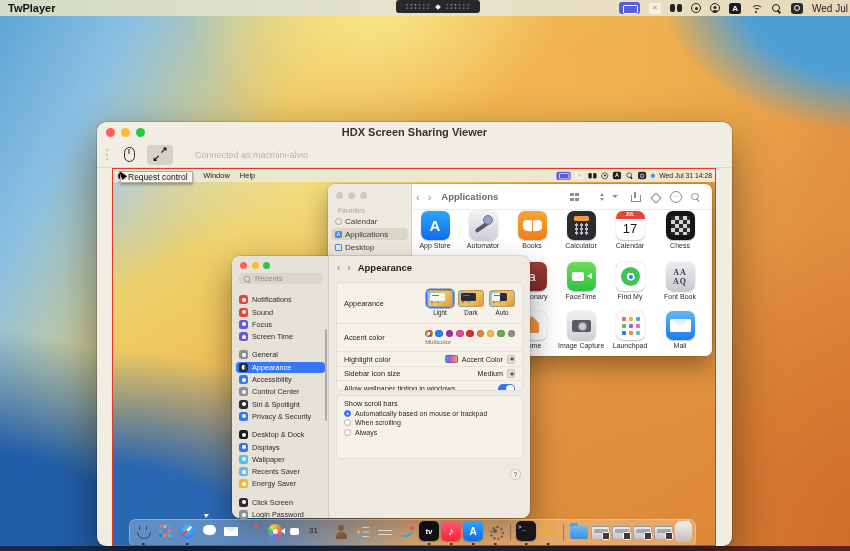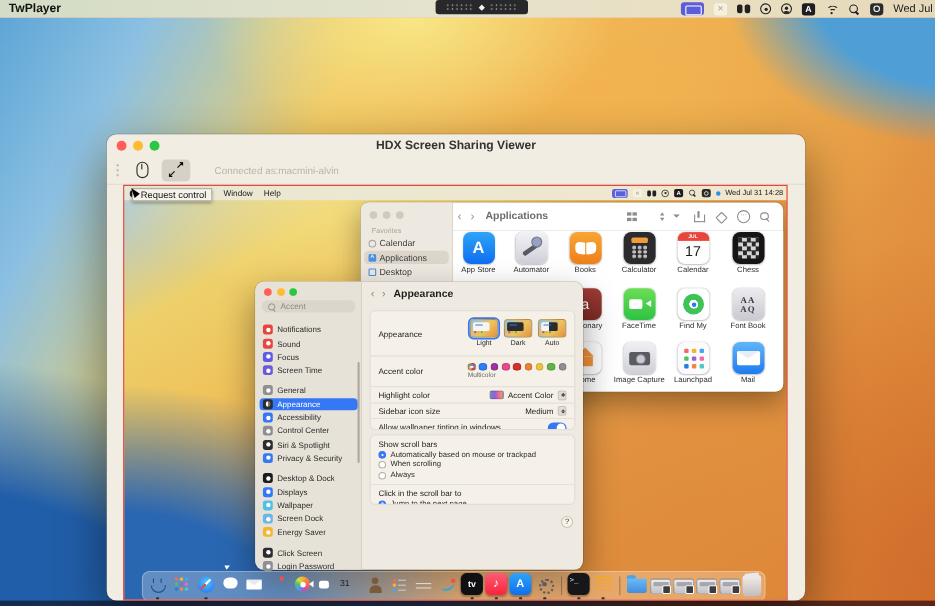--- a/index.html
+++ b/index.html
@@ -512,21 +512,21 @@
 
       <div class="swin">
         <div class="sside">
           <div class="stl">
             <i style="background:#ff5f57"></i>
             <i style="background:#febc2e"></i>
             <i style="background:#28c840"></i>
           </div>
           <div class="ssearch">
             <span class="fi fi-search"></span>
-            <span>Accent</span>
+            <span>Recents</span>
           </div>
           <div id="settings-side-items">
               <div class="sitem" style="top: 38px;">
                 <span class="sico" style="background: rgb(232, 70, 61);"></span>
                 <span class="slabel">Notifications</span>
               </div>
               <div class="sitem" style="top: 50.3px;">
                 <span class="sico" style="background: rgb(232, 70, 61);"></span>
                 <span class="slabel">Sound</span>
               </div>
@@ -569,21 +569,21 @@
               <div class="sitem" style="top: 185.3px;">
                 <span class="sico" style="background: rgb(52, 120, 246);"></span>
                 <span class="slabel">Displays</span>
               </div>
               <div class="sitem" style="top: 197.6px;">
                 <span class="sico" style="background: rgb(76, 194, 232);"></span>
                 <span class="slabel">Wallpaper</span>
               </div>
               <div class="sitem" style="top: 209.9px;">
                 <span class="sico" style="background: rgb(106, 183, 232);"></span>
-                <span class="slabel">Screen Dock</span>
+                <span class="slabel">Recents Saver</span>
               </div>
               <div class="sitem" style="top: 222.2px;">
                 <span class="sico" style="background: rgb(245, 181, 46);"></span>
                 <span class="slabel">Energy Saver</span>
               </div>
               <div class="sitem" style="top: 240.5px;">
                 <span class="sico" style="background: rgb(44, 44, 46);"></span>
                 <span class="slabel">Click Screen</span>
               </div>
               <div class="sitem" style="top: 252.8px;">
@@ -670,27 +670,20 @@
                   <span class="radio on"></span>
                   <span class="rlabel">Automatically based on mouse or trackpad</span>
                 </div>
                 <div class="ropt">
                   <span class="radio"></span>
                   <span class="rlabel">When scrolling</span>
                 </div>
                 <div class="ropt">
                   <span class="radio"></span>
                   <span class="rlabel">Always</span>
-                </div>
-              </div>
-            <div class="rgroup rsep" id="click-group">
-                <div class="rgtitle">Click in the scroll bar to</div>
-                <div class="ropt">
-                  <span class="radio on"></span>
-                  <span class="rlabel">Jump to the next page</span>
                 </div>
               </div>
           </div>
 
           <div class="help">?</div>
         </div>
       </div>
 
       <div class="dock" id="dock">
           <span class="ditem"><span class="dic dk-finder"></span><span class="ddot"></span></span>

